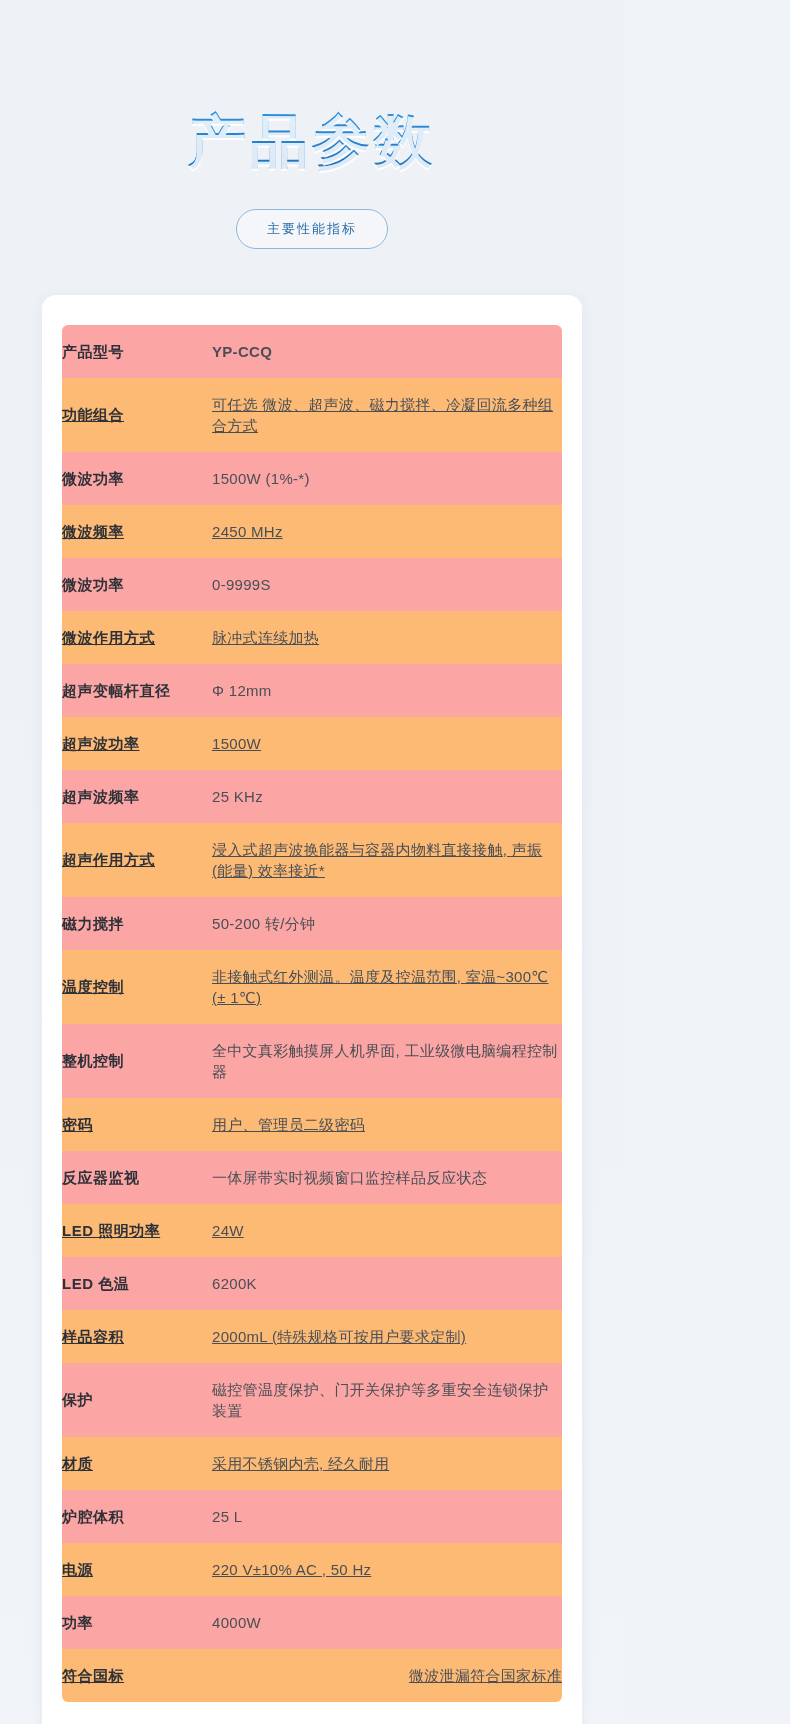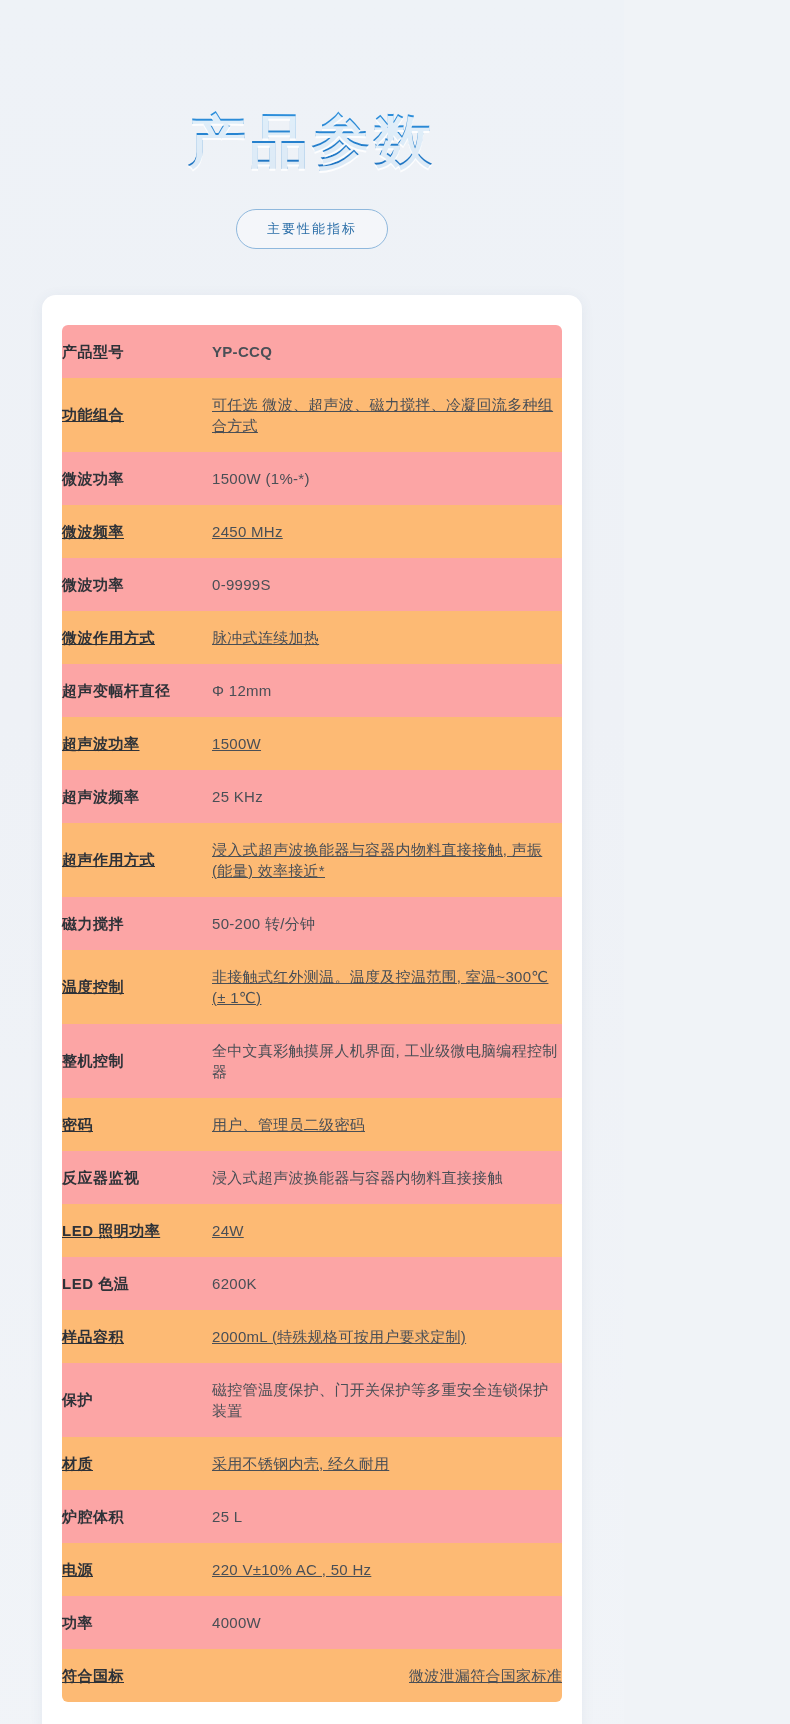--- a/index.html
+++ b/index.html
@@ -185,21 +185,21 @@
           <tr class="even">
             <td class="k">整机控制</td>
             <td class="v">全中文真彩触摸屏人机界面, 工业级微电脑编程控制器</td>
           </tr>
           <tr class="odd">
             <td class="k">密码</td>
             <td class="v">用户、管理员二级密码</td>
           </tr>
           <tr class="even">
             <td class="k">反应器监视</td>
-            <td class="v">浸入式超声波换能器与容器内物料直接接触</td>
+            <td class="v">一体屏带实时视频窗口监控样品反应状态</td>
           </tr>
           <tr class="odd">
             <td class="k">LED 照明功率</td>
             <td class="v">24W</td>
           </tr>
           <tr class="even">
             <td class="k">LED 色温</td>
             <td class="v">6200K</td>
           </tr>
           <tr class="odd">

